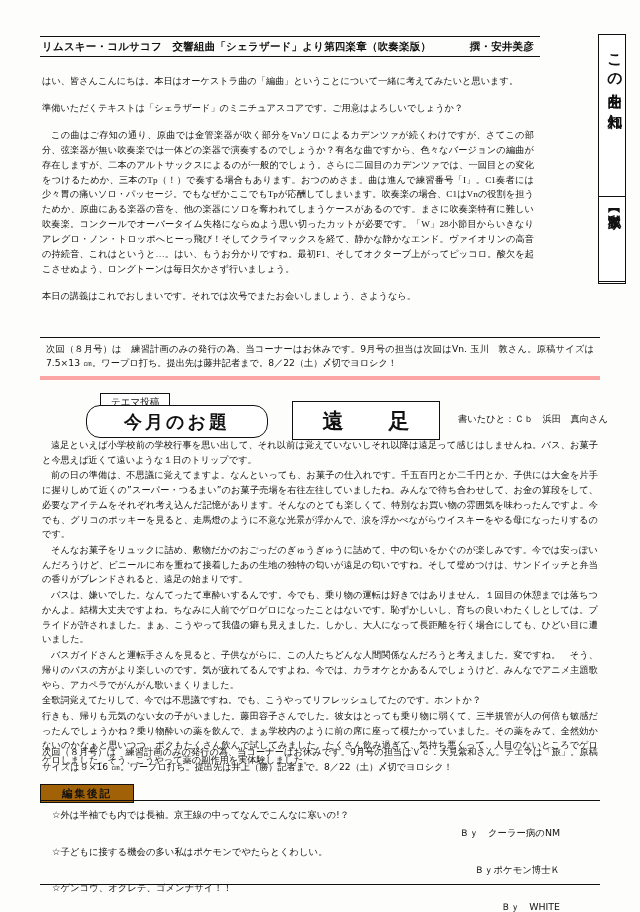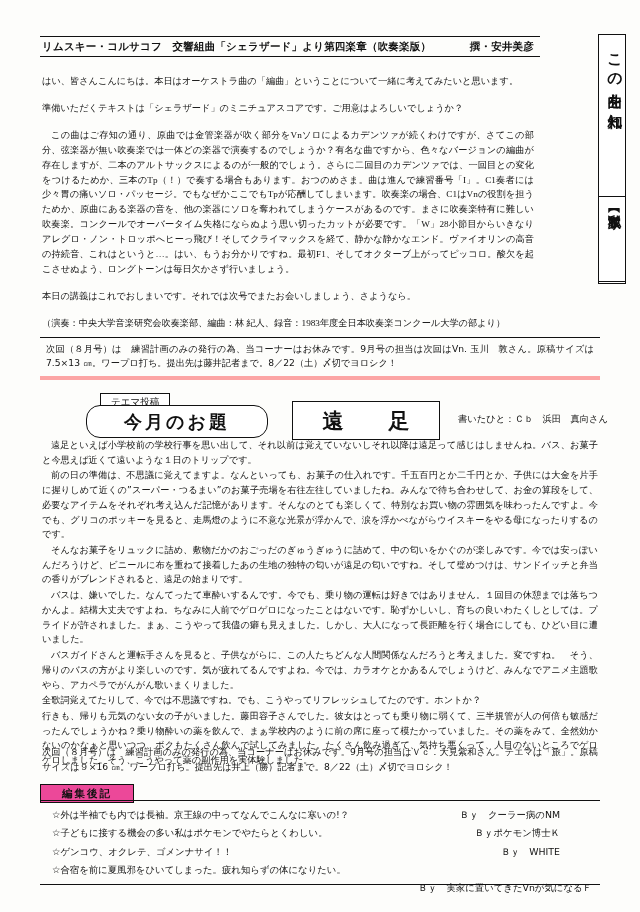--- a/index.html
+++ b/index.html
@@ -97,35 +97,35 @@
   .essay p{margin:0 0 1px 0;text-indent:9px;}
   .essay p.noind{text-indent:0;}
   
   .notice2{
     position:absolute;left:42px;top:745px;width:556px;
     font-size:9.2px;line-height:1.58;text-align:justify;
   }
   
   .ps-head{
     position:absolute;left:40px;top:784px;width:92px;height:17px;
-    border:1.4px solid #111;background:#ec4899;
+    border:1.4px solid #111;background:#a16207;
     display:flex;align-items:center;justify-content:center;
     font-size:10.5px;font-weight:bold;letter-spacing:2px;
   }
   .ps-rule-top{
     position:absolute;left:40px;top:800px;width:560px;border-top:1.3px solid #111;
   }
   .ps-rule-bot{
     position:absolute;left:40px;top:884px;width:560px;border-top:1.3px solid #111;
   }
   .ps-list{
     position:absolute;left:52px;top:806px;width:548px;
     font-size:9.4px;line-height:1.95;
   }
-  .ps-row{display:flex;white-space:nowrap;}
+  .ps-row{display:flex;white-space:nowrap;flex-direction:column;}
   .ps-text{flex:0 0 auto;}
   .ps-by{margin-left:auto;padding-right:40px;}
   .ps-row.last .ps-by{padding-right:8px;}
 </style>
 </head>
 <body>
 
 <div class="page">
 
   <div class="header-rule"></div>
@@ -136,21 +136,20 @@
   <div class="header-rule2"></div>
 
   <div class="vbox">この曲を知れ</div>
   <div class="vbox2">【私家版】</div>
 
   <div class="body-col">
     <p>はい、皆さんこんにちは。本日はオーケストラ曲の「編曲」ということについて一緒に考えてみたいと思います。</p>
     <p>準備いただくテキストは「シェラザード」のミニチュアスコアです。ご用意はよろしいでしょうか？</p>
     <p class="ind">この曲はご存知の通り、原曲では金管楽器が吹く部分をVnソロによるカデンツァが続くわけですが、さてこの部分、弦楽器が無い吹奏楽では一体どの楽器で演奏するのでしょうか？有名な曲ですから、色々なバージョンの編曲が存在しますが、二本のアルトサックスによるのが一般的でしょう。さらに二回目のカデンツァでは、一回目との変化をつけるためか、三本のTp（！）で奏する場合もあります。おつのめさま。曲は進んで練習番号「I」。C1奏者には少々胃の痛いソロ・パッセージ。でもなぜかここでもTpが応酬してしまいます。吹奏楽の場合、C1はVnの役割を担うためか、原曲にある楽器の音を、他の楽器にソロを奪われてしまうケースがあるのです。まさに吹奏楽特有に難しい吹奏楽。コンクールでオーバータイム失格にならぬよう思い切ったカットが必要です。「W」28小節目からいきなりアレグロ・ノン・トロッポへヒーっ飛び！そしてクライマックスを経て、静かな静かなエンド。ヴァイオリンの高音の持続音、これはというと…。はい、もうお分かりですね。最初F1、そしてオクターブ上がってピッコロ。酸欠を起こさせぬよう、ロングトーンは毎日欠かさず行いましょう。</p>
     <p>本日の講義はこれでおしまいです。それでは次号でまたお会いしましょう、さようなら。</p>
-    <p>（演奏：中央大学音楽研究会吹奏楽部、編曲：林 紀人、録音：1983年度全日本吹奏楽コンクール大学の部より）</p>
   </div>
 
   <div class="notice">次回（８月号）は　練習計画のみの発行の為、当コーナーはお休みです。9月号の担当は次回はVn. 玉川　敦さん。原稿サイズは 7.5×13 ㎝。ワープロ打ち。提出先は藤井記者まで。8／22（土）〆切でヨロシク！</div>
 
   <div class="banner">
     <div class="tag">テエマ投稿</div>
     <div class="topic-left">今月のお題</div>
     <div class="topic-right">遠　足</div>
     <div class="byline">書いたひと：Ｃｂ　浜田　真向さん</div>
   </div>

